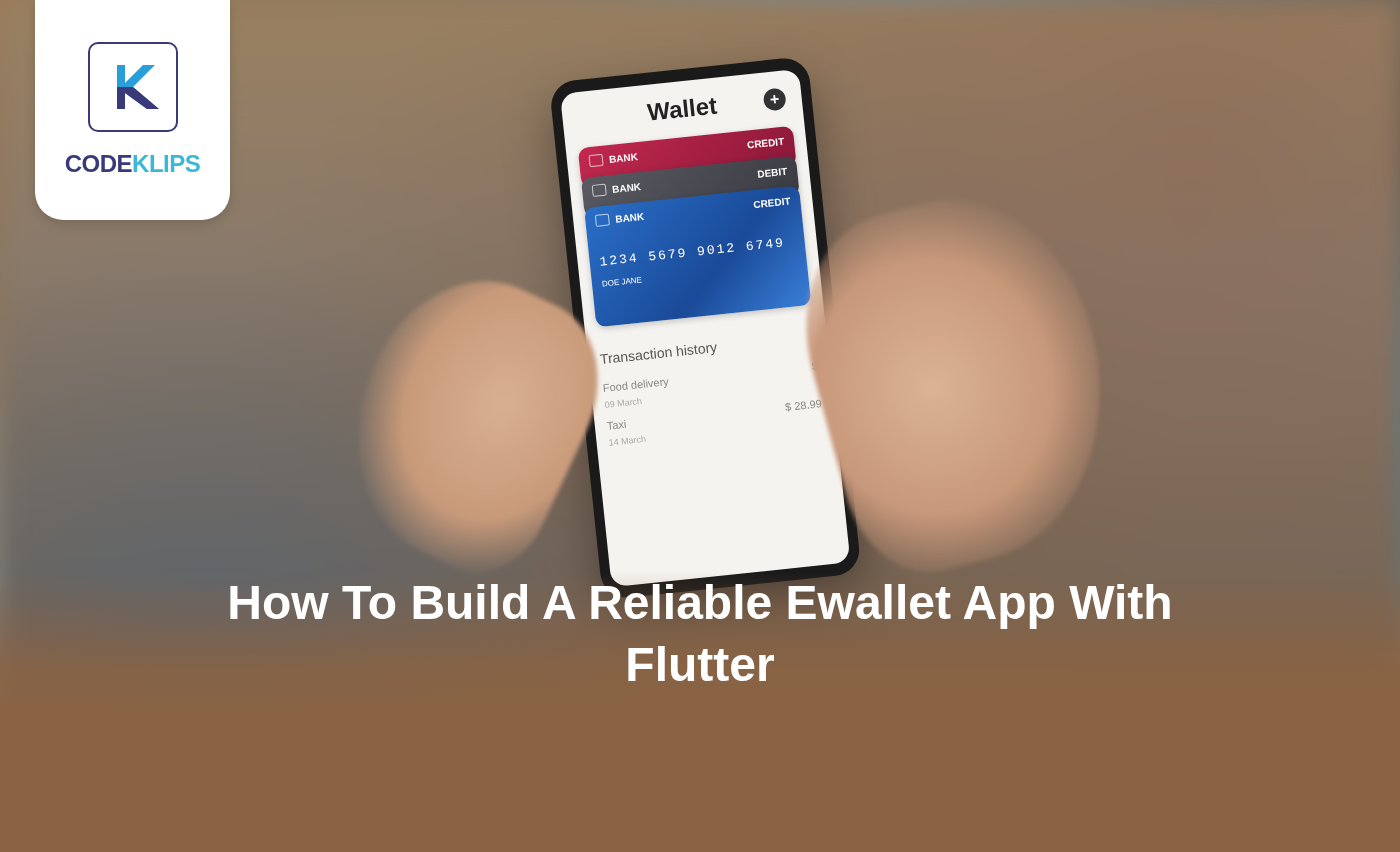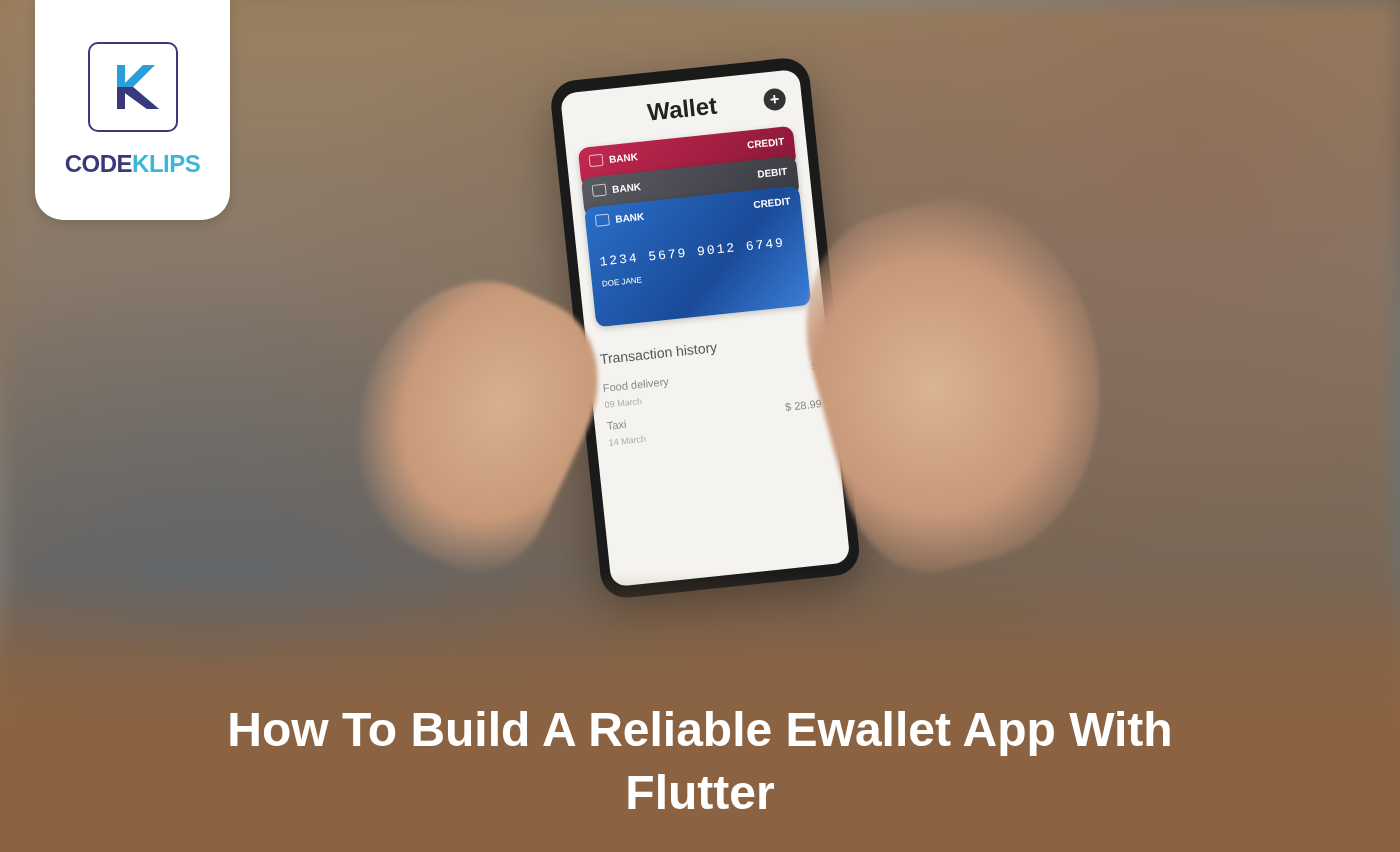--- a/index.html
+++ b/index.html
@@ -247,23 +247,22 @@
 }
 
 .title-overlay {
   position: absolute;
   bottom: 0;
   left: 0;
   right: 0;
   height: 280px;
   background: linear-gradient(180deg, transparent 0%, rgba(139,99,66,0.85) 35%, #8b6342 55%, #8b6342 100%);
   display: flex;
-  align-items: flex-end;
-  justify-content: center;
-  padding-bottom: 28px;
+  justify-content: center;
+  padding-bottom: 55px;
   z-index: 30;
 }
 
 .main-title {
   color: #ffffff;
   font-size: 48px;
   font-weight: 800;
   text-align: center;
   line-height: 1.3;
   max-width: 1100px;

